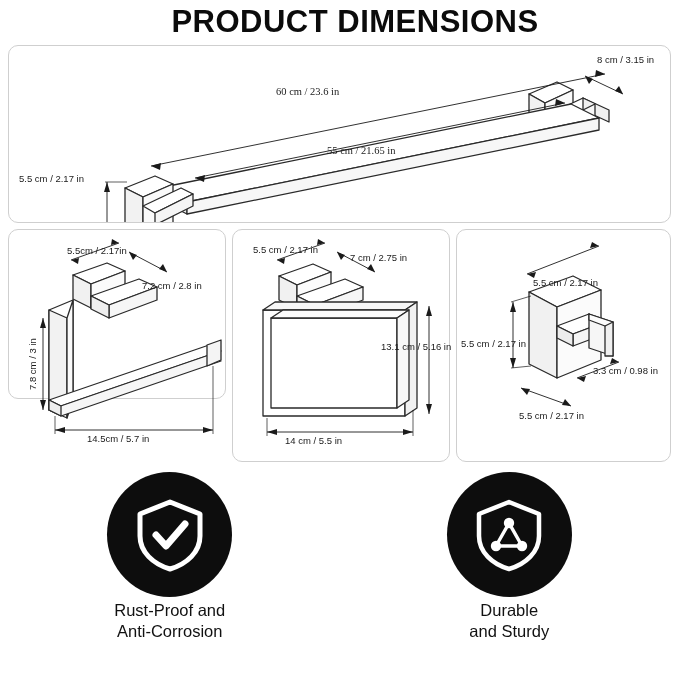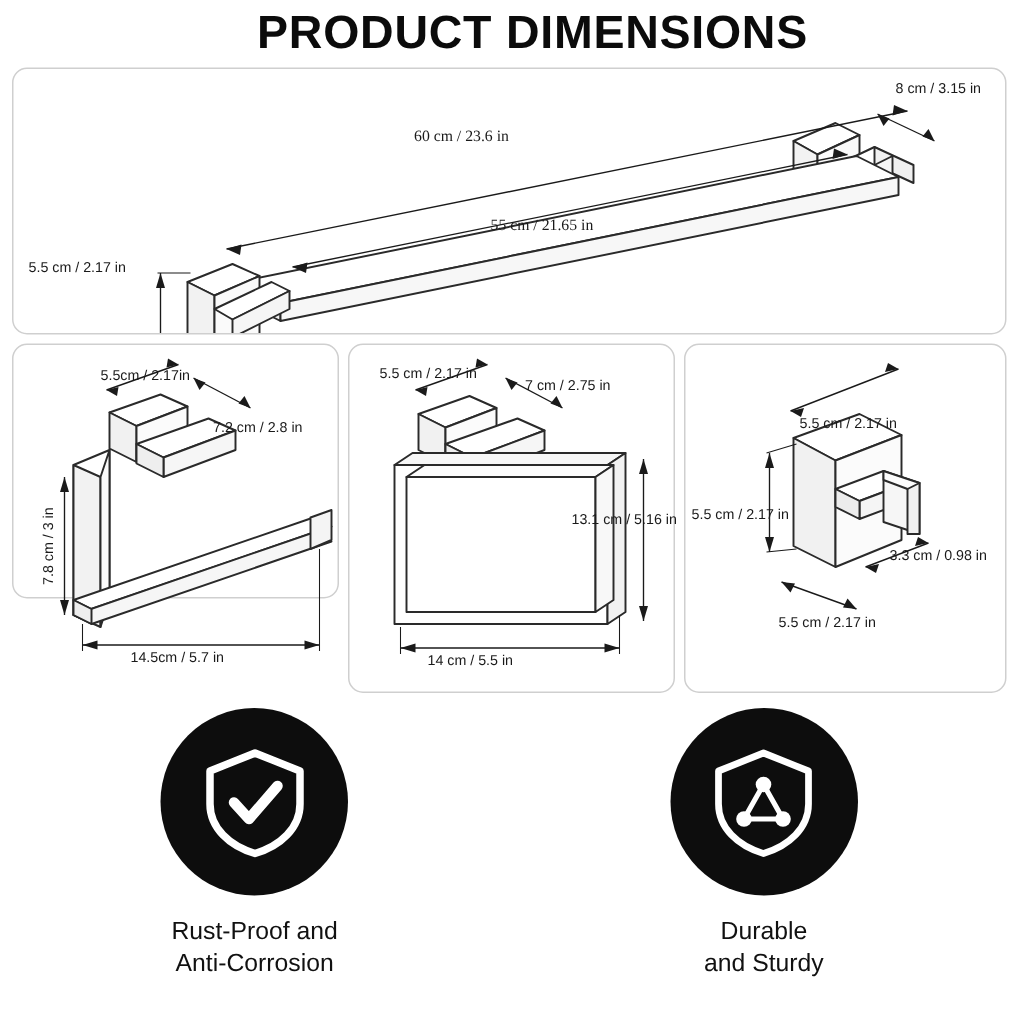--- a/index.html
+++ b/index.html
@@ -75,21 +75,21 @@
   .badge {
     width: 125px;
     height: 125px;
     border-radius: 50%;
     background: #0d0d0d;
     display: flex;
     align-items: center;
     justify-content: center;
   }
   .feature-label {
-    margin-top: 14px;
+    margin-top: 3px;
     text-align: center;
     font-size: 16.5px;
     line-height: 1.25;
     color: #111111;
     white-space: pre-line;
   }
 </style>
 </head>
 <body>
 

